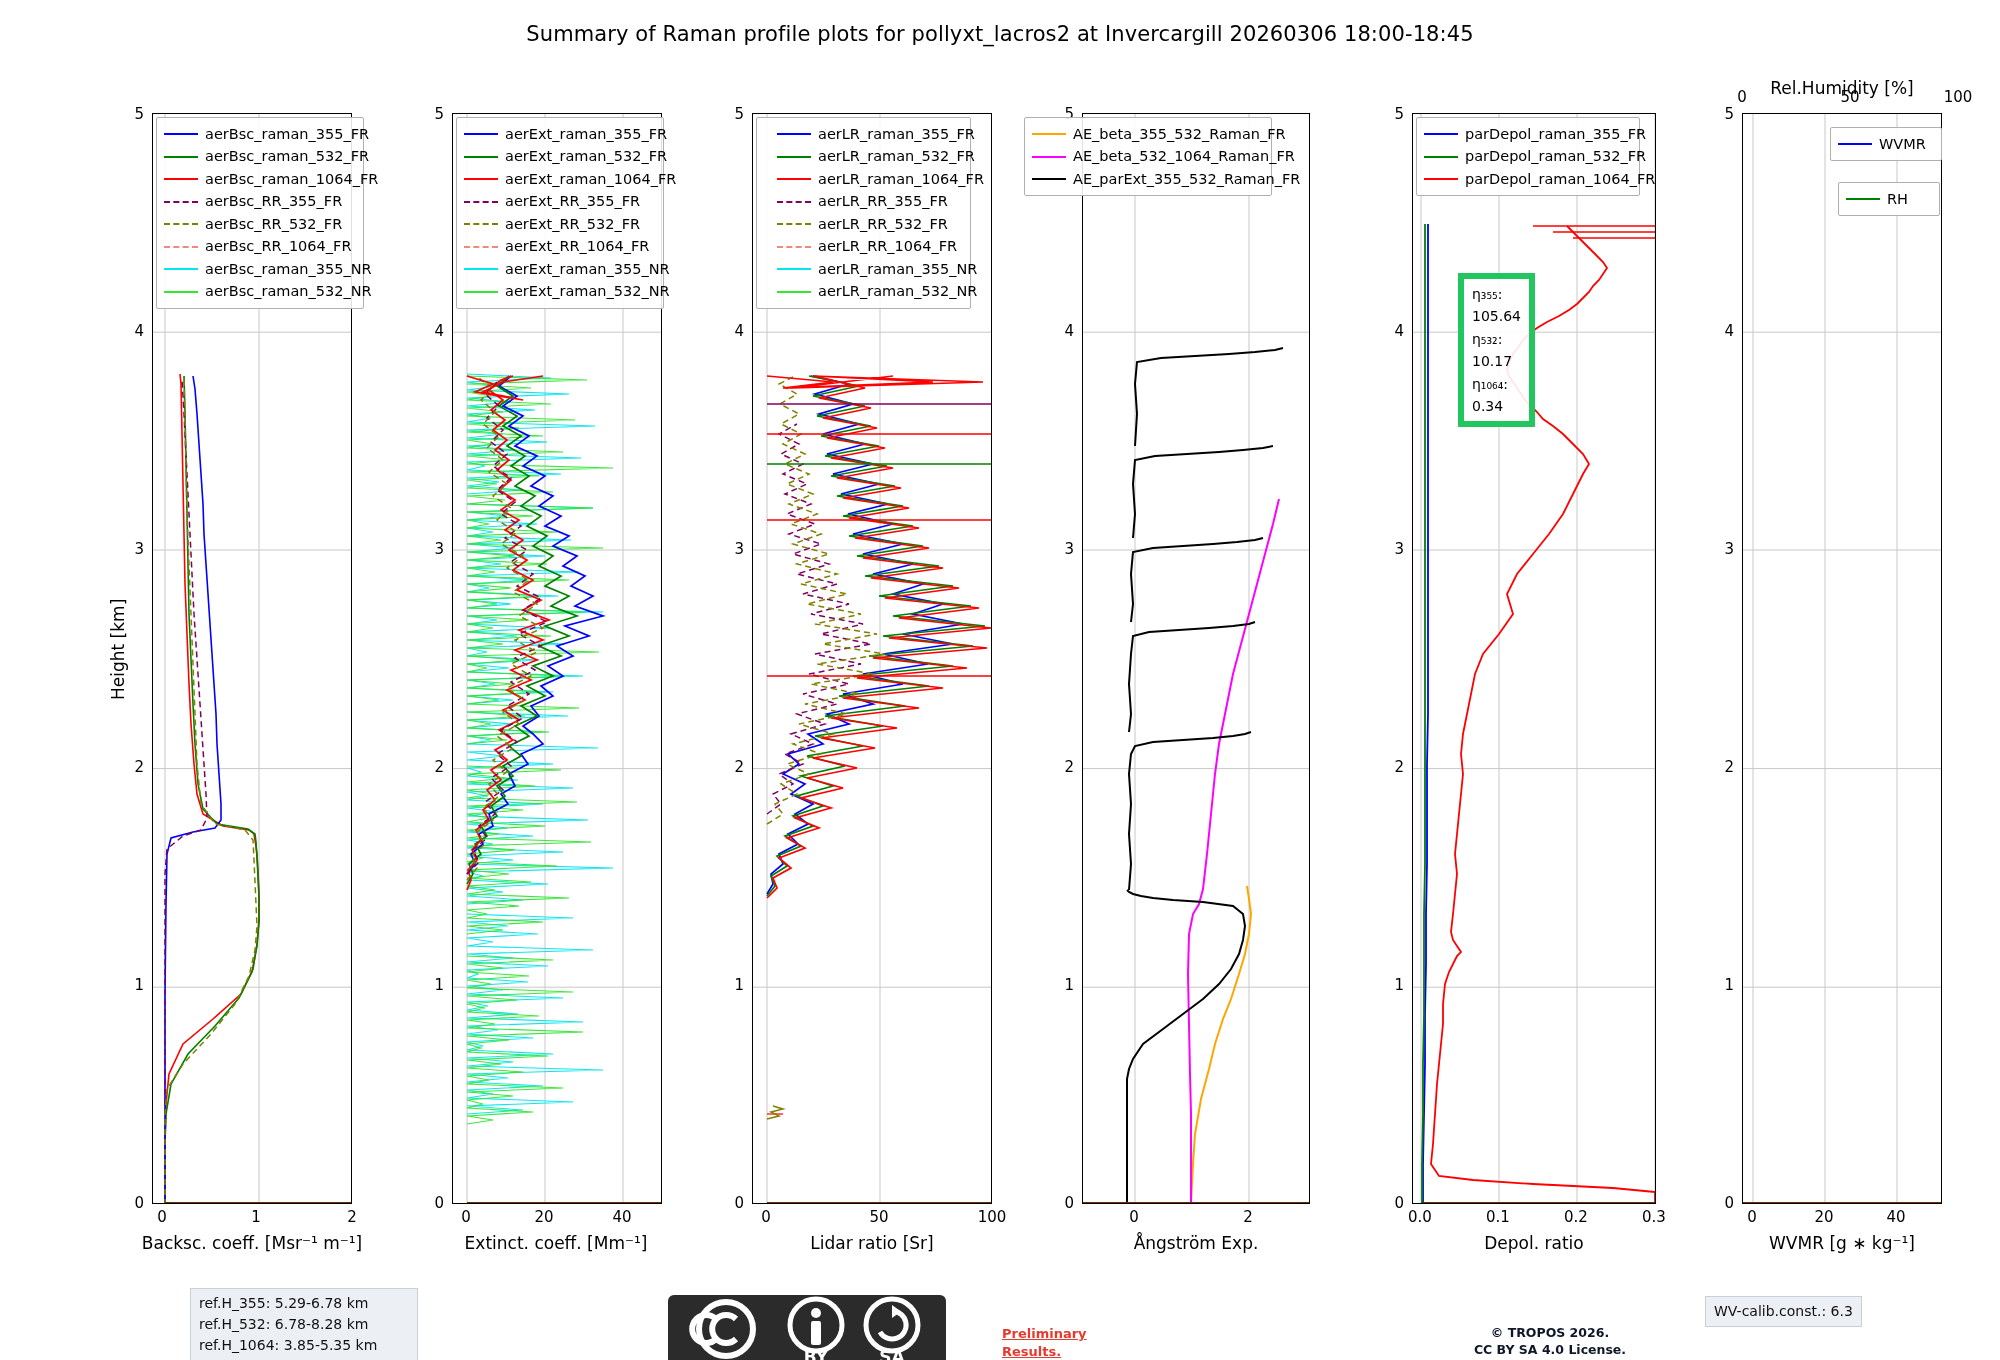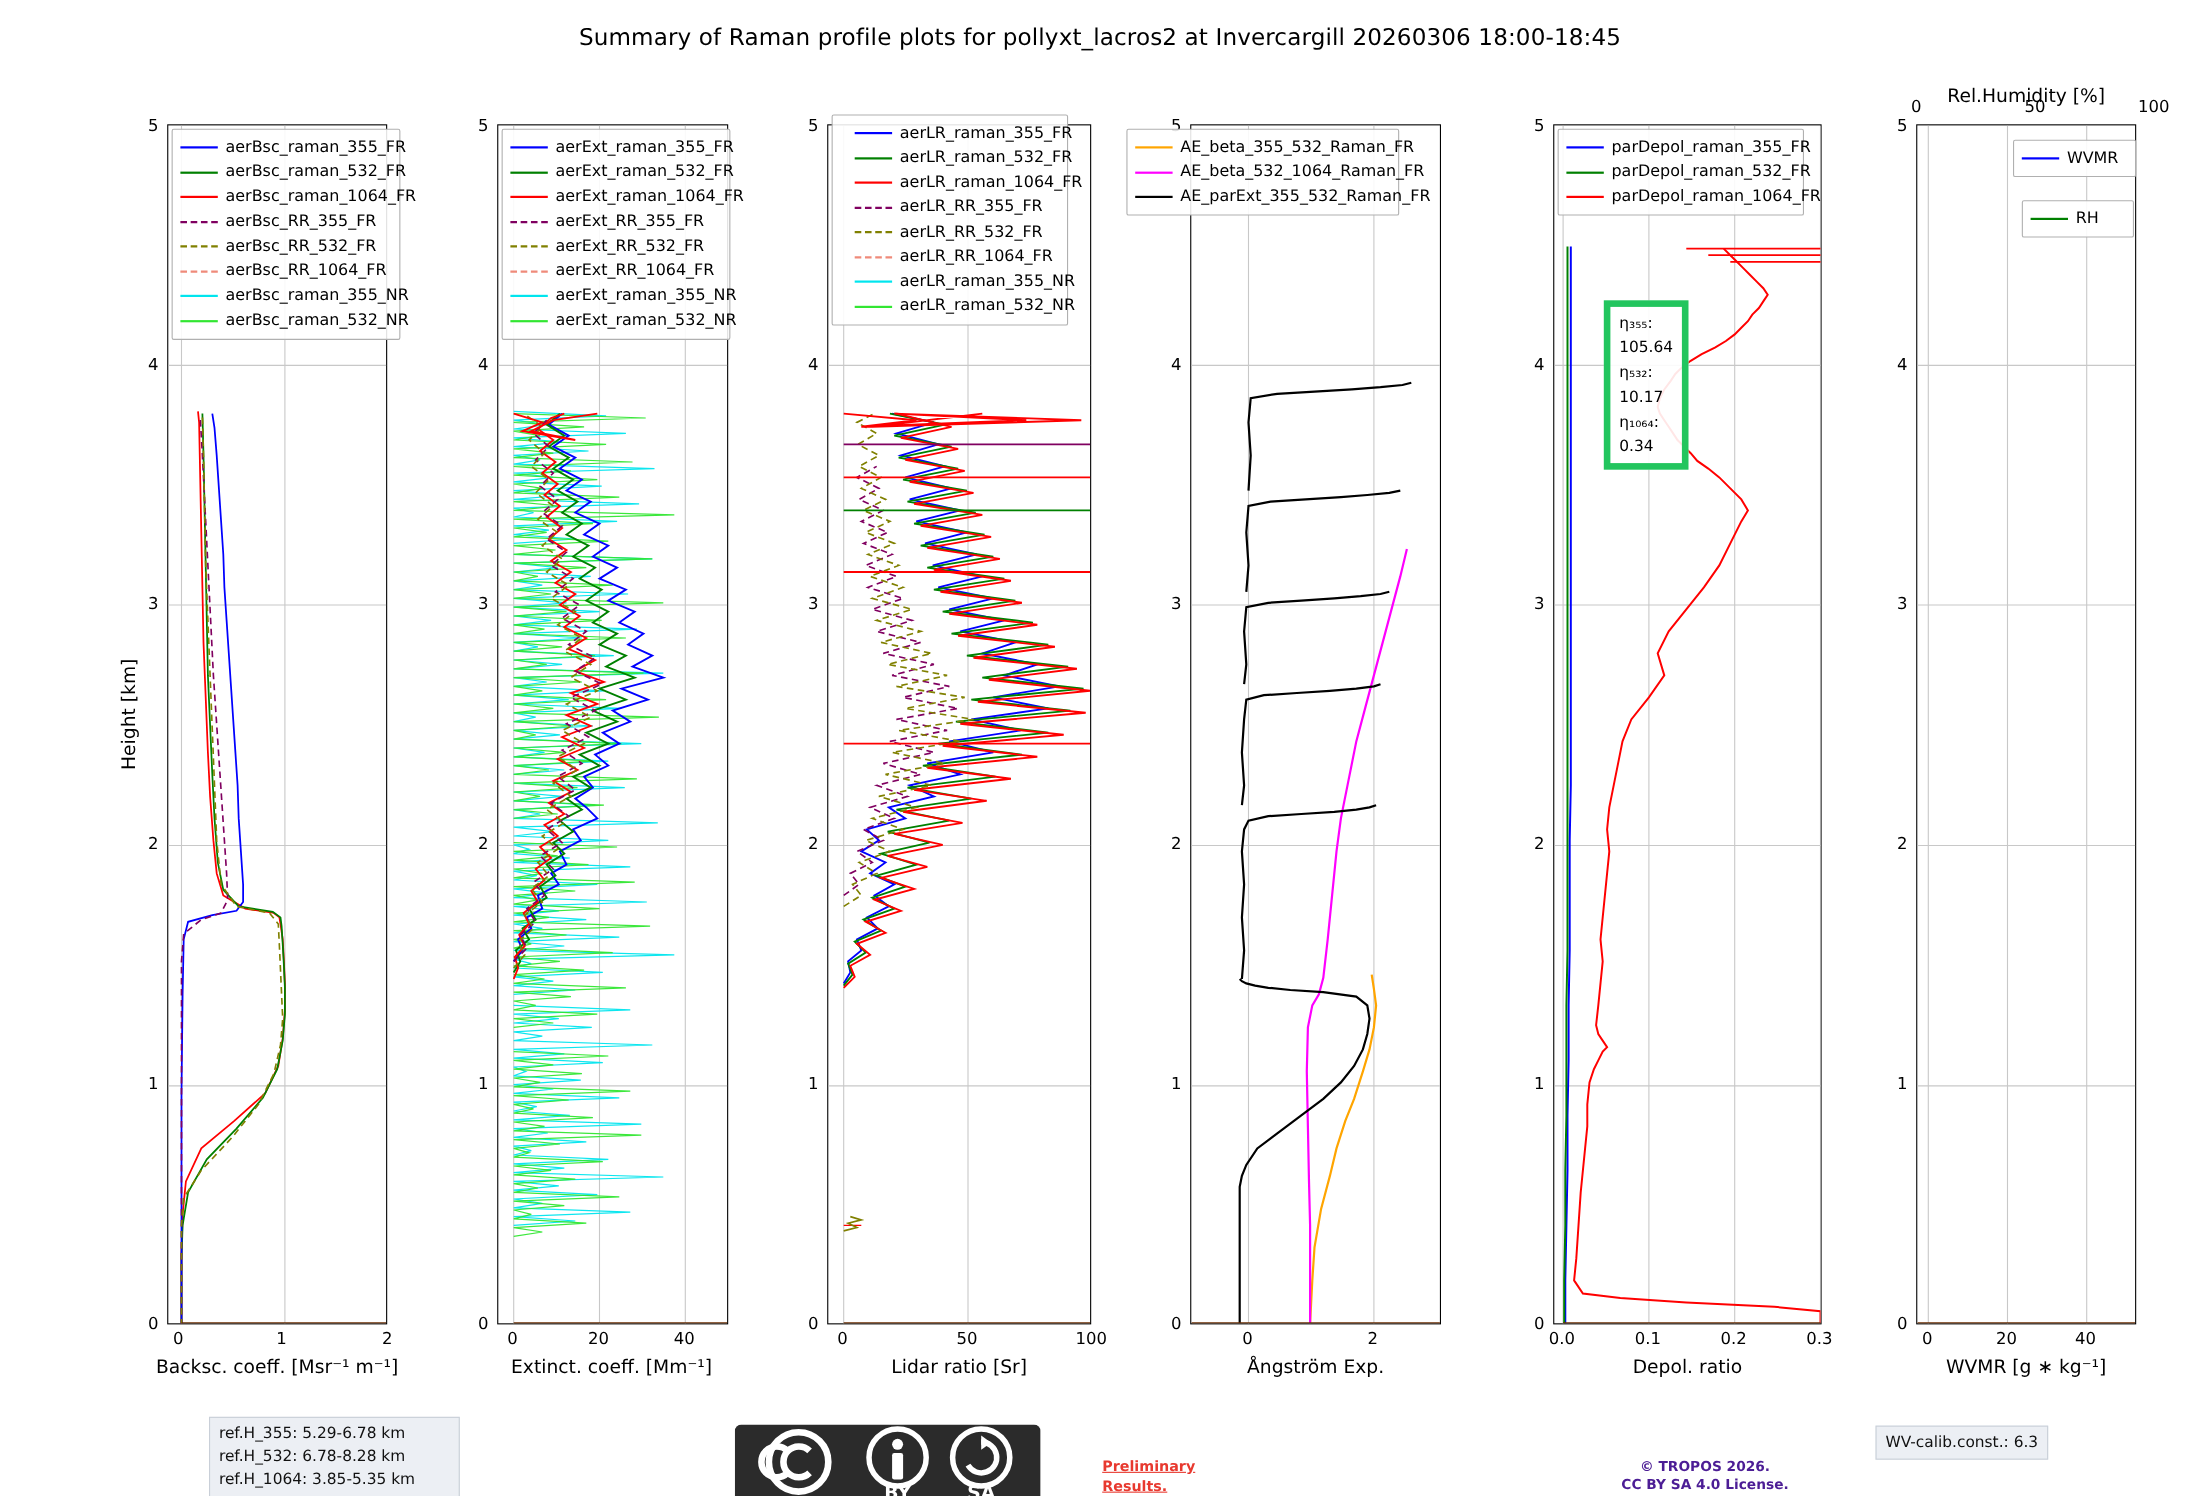--- a/index.html
+++ b/index.html
@@ -30,21 +30,21 @@
   .legline{display:inline-block;width:34px;height:0;border-top-width:2px;margin-right:7px;flex:none;}
   .note{
     position:absolute;background:#eceff4;border:1px solid #c9cfd8;
     font-size:14px;line-height:1.5;padding:4px 8px;color:#111;
   }
   .etabox{
     position:absolute;background:rgba(255,255,255,0.9);
     border:6px solid #22c55e;font-size:14px;line-height:1.6;padding:4px 8px;
   }
   .prelim{position:absolute;color:#e8392f;font-size:13px;font-weight:bold;line-height:1.35;}
-  .tropos{position:absolute;color:#4c1d95;font-size:12.5px;font-weight:bold;line-height:1.35;text-align:center;}
+  .tropos{position:absolute;color:#0f172a;font-size:12.5px;font-weight:bold;line-height:1.35;text-align:center;}
   .cc{position:absolute;}
   svg{display:block;}
 </style>
 </head>
 <body>
 
 <div class="title">Summary of Raman profile plots for pollyxt_lacros2 at Invercargill 20260306 18:00-18:45</div>
 
 <div class="ytitle" style="left:108px;top:700px;">Height [km]</div>
 
@@ -220,21 +220,21 @@
       <polyline fill="none" stroke="#800060" stroke-width="1.5" points="14,290 240,290"></polyline>
       <polyline fill="none" stroke="#008000" stroke-width="1.7" points="14,350 240,350"></polyline>
       <polyline fill="none" stroke="#ff0000" stroke-width="1.7" points="14,562 240,562"></polyline>
       <g stroke="#ff0000" stroke-width="1.2">
         <line x1="14" y1="1000" x2="30" y2="1000"></line>
       </g>
       <polyline fill="none" stroke="#808000" stroke-width="1.5" points="14,1005 26,1002 18,998 30,995 20,992"></polyline>
       <line x1="14" y1="1089" x2="240" y2="1089" stroke="#6b2d00" stroke-width="2"></line>
     </svg>
   </div>
-  <div class="legend" style="left:756px;top:104px;width:186px;padding-left:20px;">
+  <div class="legend" style="left:756px;top:117px;width:186px;padding-left:20px;">
     <div class="legrow">
         <span class="legline" style="border-top:2px solid #0000ff;"></span>
         <span>aerLR_raman_355_FR</span>
       </div>
     <div class="legrow">
         <span class="legline" style="border-top:2px solid #008000;"></span>
         <span>aerLR_raman_532_FR</span>
       </div>
     <div class="legrow">
         <span class="legline" style="border-top:2px solid #ff0000;"></span>

